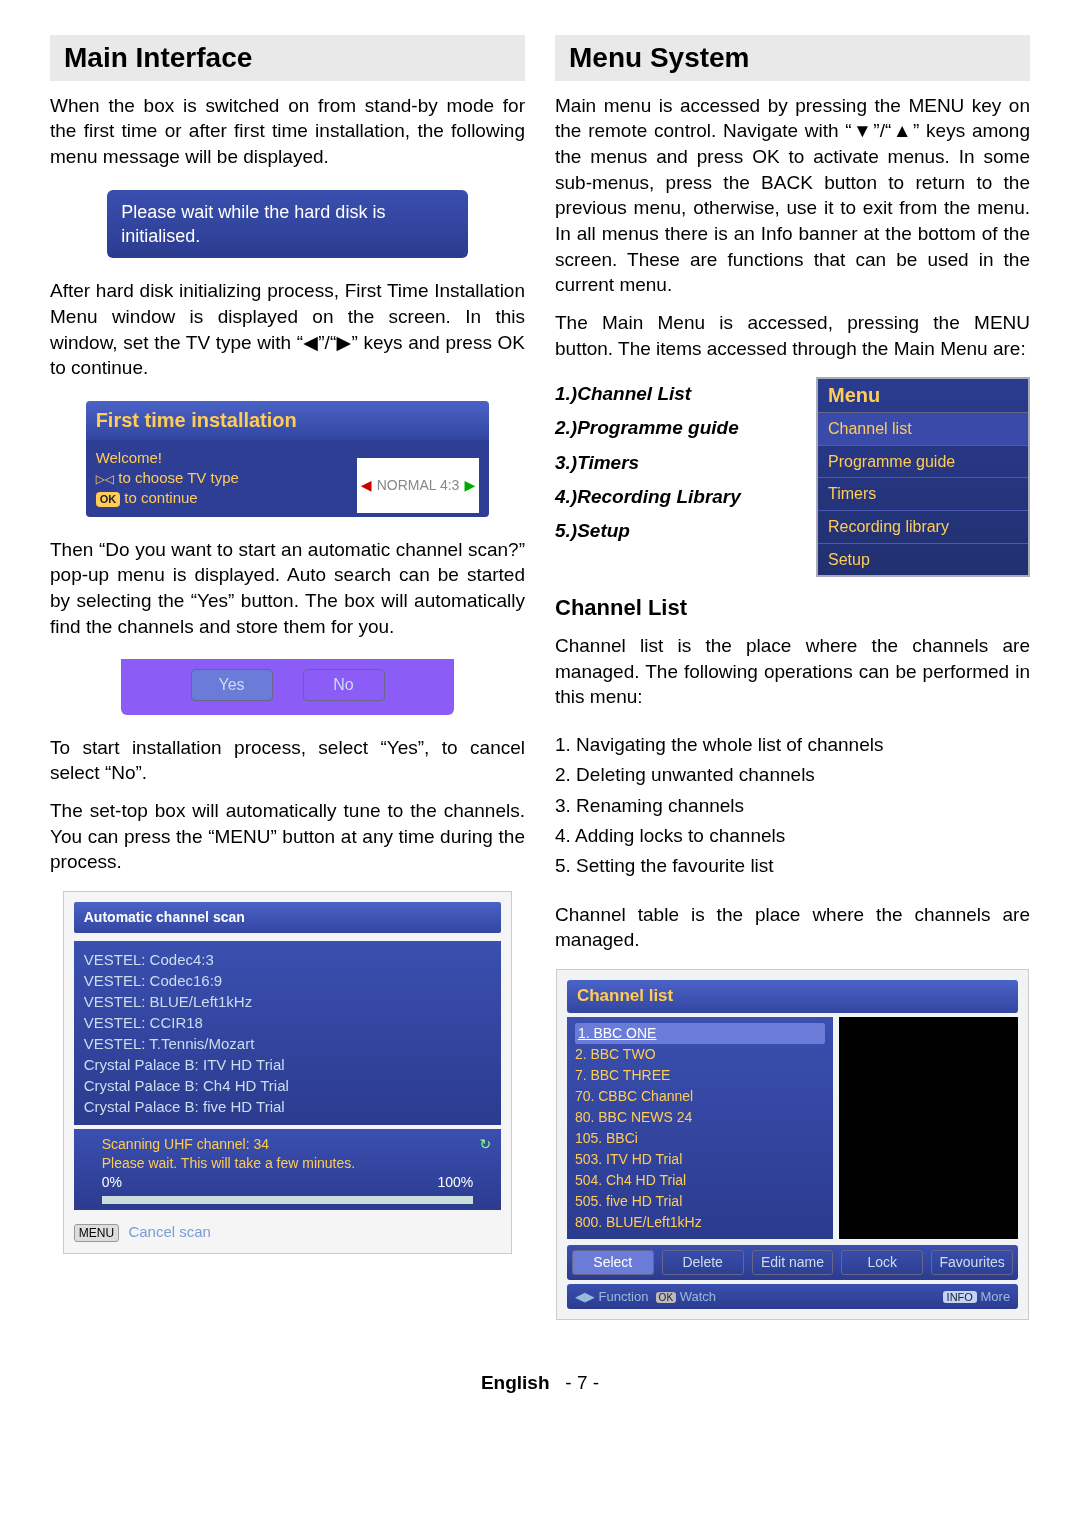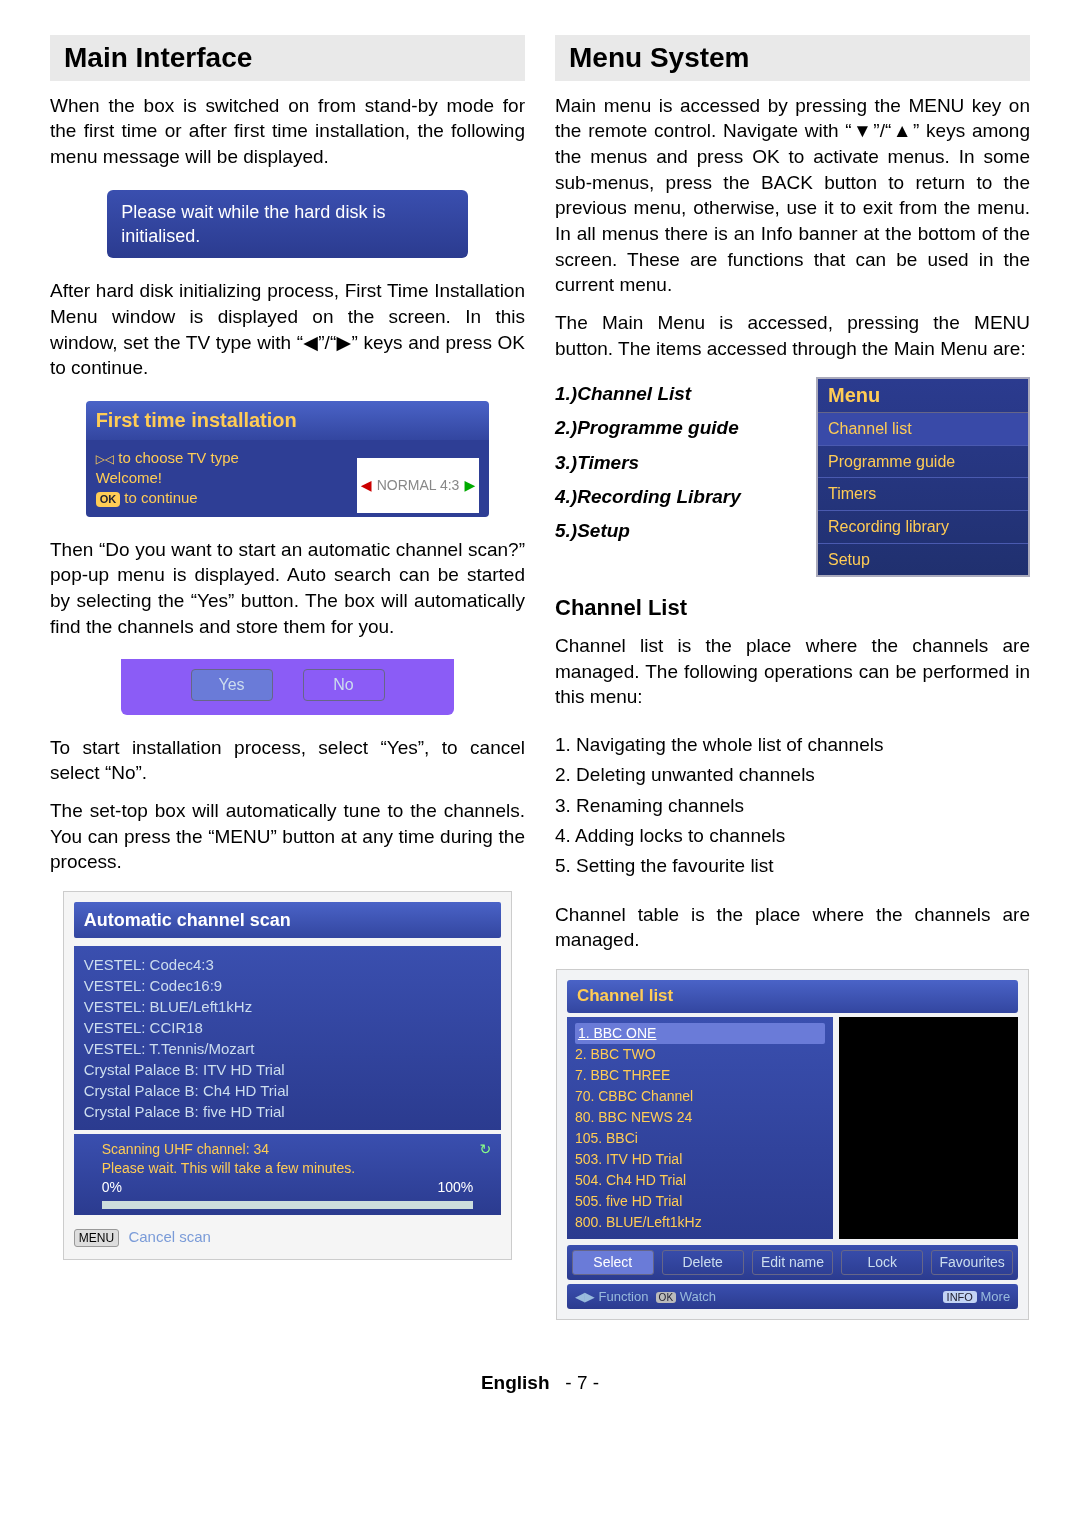--- a/index.html
+++ b/index.html
@@ -88,21 +88,21 @@
     color:#cde; font-size:16px;
   }
   .tv-auto .btn.sel { background: #6a7bd8; }
 
   .scanbox {
     background: #f5f5f5; border: 1px solid #ccc;
     padding: 10px; margin: 10px auto; width: 90%;
   }
   .scanbox .scanhead{
     background: linear-gradient(#4a63c7,#3346a0);
-    color:#fff; font-weight:bold; padding:6px 10px; font-size:18px;
+    color:#fff; font-weight:bold; padding:6px 10px; font-size:14px;
     margin-bottom:8px; border-radius:2px;
   }
   .scanbox .scanlist{
     background: linear-gradient(#3a4faf,#2b3b8f);
     color:#cde; padding:8px 10px; font-size:15px; line-height:1.4;
   }
   .scanbox .scanprog{
     background: linear-gradient(#3a4faf,#2b3b8f);
     color:#ffcc55; padding:6px 28px; font-size:14px; margin-top:4px;
     position: relative;
@@ -180,25 +180,25 @@
 
     <div class="tvbox tv-small">
       <span>Please wait while the hard disk is initialised.</span>
     </div>
 
     <div class="para">After hard disk initializing process, First Time Installation Menu window is displayed on the screen. In this window, set the TV type with “◀”/“▶” keys and press OK to continue.</div>
 
     <div class="tvbox tv-first" style="padding:0;">
       <div class="headbar">First time installation</div>
       <div class="first-body">
+        <div>Welcome!</div>
         <div>
           <span class="lr-badge">▷◁</span>
           <span> to choose TV type</span>
         </div>
-        <div>Welcome!</div>
         <div>
           <span class="ok-badge">OK</span>
           <span> to continue</span>
         </div>
         <div class="selector">NORMAL 4:3</div>
       </div>
     </div>
 
     <div class="para">Then “Do you want to start an automatic channel scan?” pop-up menu is displayed. Auto search can be started by selecting the “Yes” button. The box will automatically find the channels and store them for you.</div>
 

